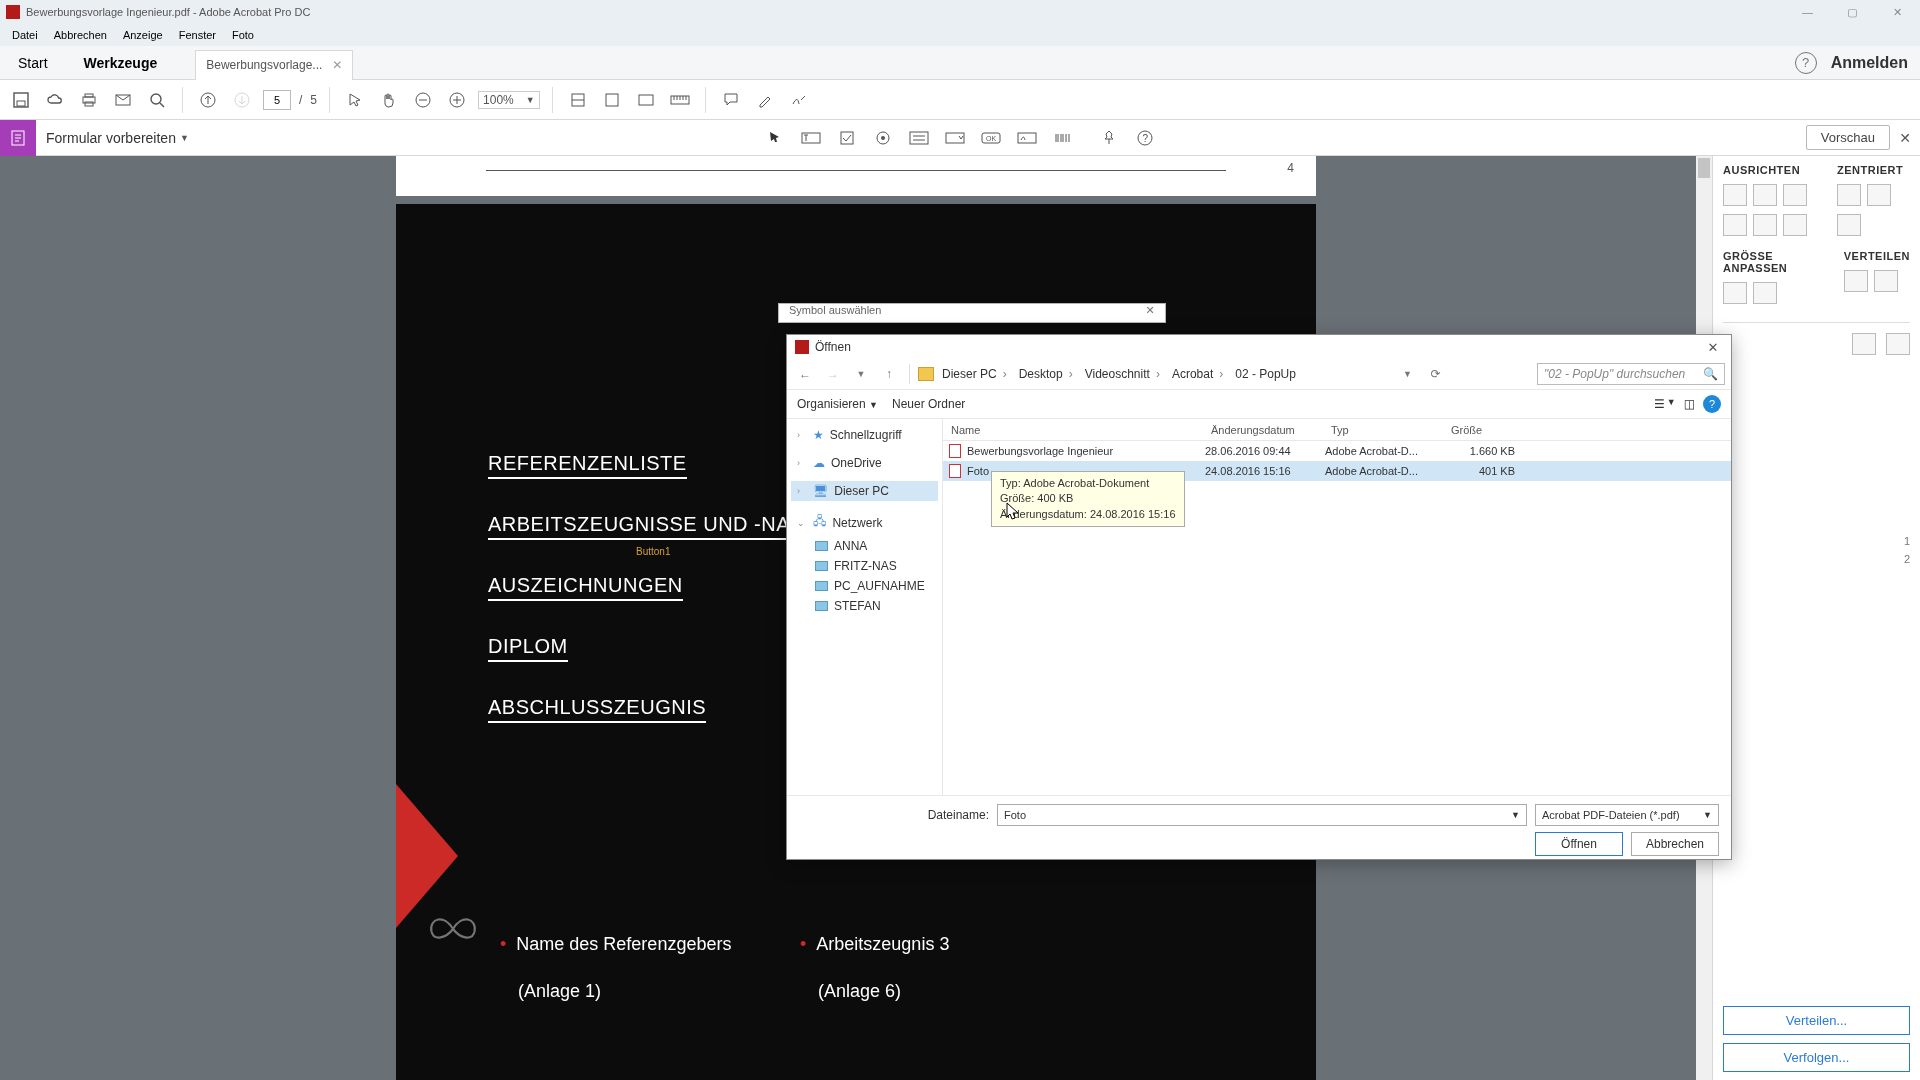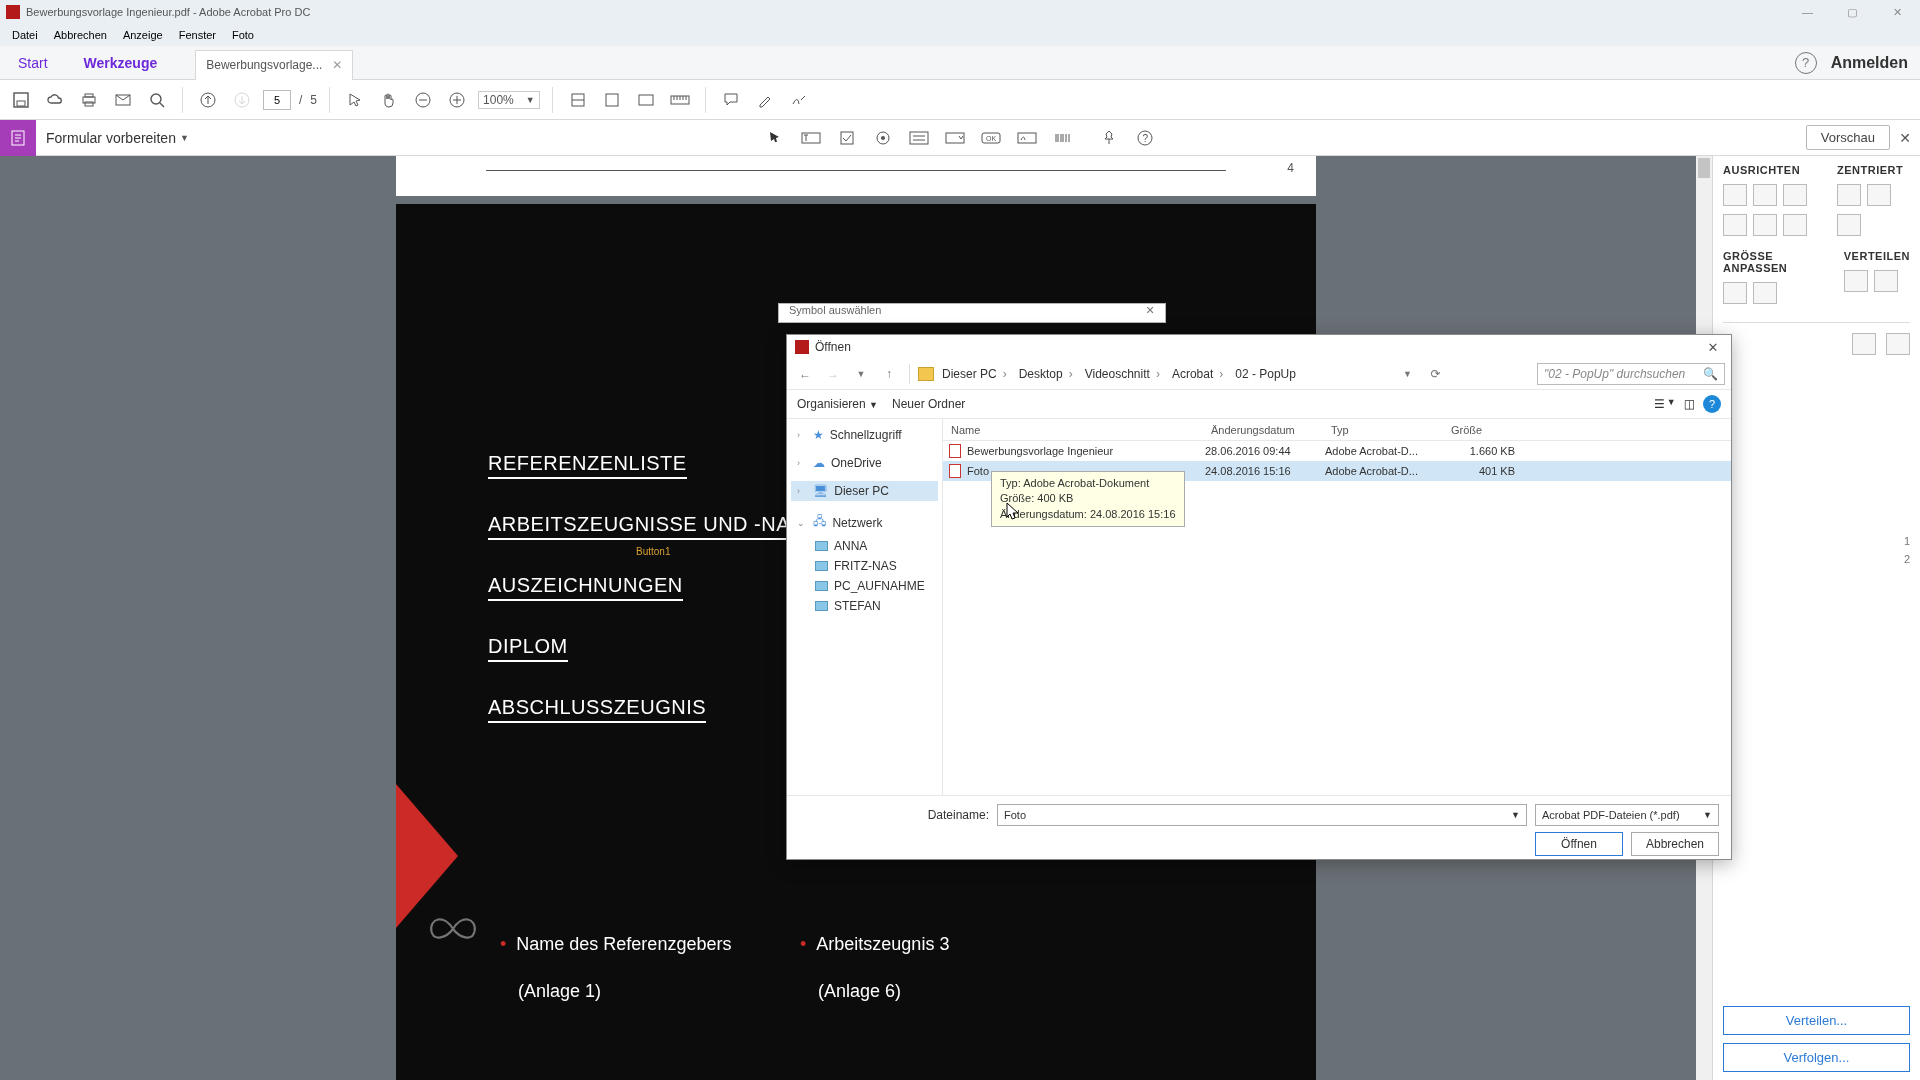--- a/index.html
+++ b/index.html
@@ -10,21 +10,21 @@
 .titlebar .ico { width: 14px; height: 14px; background: #b31b1b; margin-right: 6px; }
 .titlebar .win-btns { margin-left: auto; display: flex; }
 .titlebar .win-btn { width: 45px; height: 24px; display: flex; align-items: center; justify-content: center; color: #888; }
 
 
 .menubar { height: 22px; background: #eaeff4; display: flex; align-items: center; font-size: 11px; padding-left: 4px; }
 .menubar span { padding: 0 8px; }
 
 
 .tabrow { height: 34px; background: #f5f6f7; display: flex; align-items: center; border-bottom: 1px solid #d8d8d8; }
-.tabrow .mtab { padding: 0 18px; height: 100%; display: flex; align-items: center; font-size: 14px; color: #6d28d9; }
+.tabrow .mtab { padding: 0 18px; height: 100%; display: flex; align-items: center; font-size: 14px; color: #000000; }
 .tabrow .doctab { height: 30px; margin-top: 4px; background: #fff; border: 1px solid #d8d8d8; border-bottom: none; display: flex; align-items: center; padding: 0 10px; font-size: 12px; color: #555; margin-left: 20px; }
 .tabrow .doctab .x { margin-left: 10px; color: #999; }
 .tabrow .right { margin-left: auto; display: flex; align-items: center; padding-right: 12px; gap: 14px; }
 .tabrow .qmark { width: 22px; height: 22px; border: 1.5px solid #777; border-radius: 50%; display: flex; align-items: center; justify-content: center; font-size: 13px; color: #777; }
 .tabrow .login { font-size: 16px; font-weight: 600; color: #333; }
 
 
 .toolbar { height: 40px; display: flex; align-items: center; border-bottom: 1px solid #d8d8d8; padding: 0 8px; gap: 8px; color: #555; font-size: 12px; }
 .toolbar .sep { width: 1px; height: 26px; background: #ddd; margin: 0 4px; }
 .toolbar .tbtn { width: 26px; height: 26px; display: flex; align-items: center; justify-content: center; }

